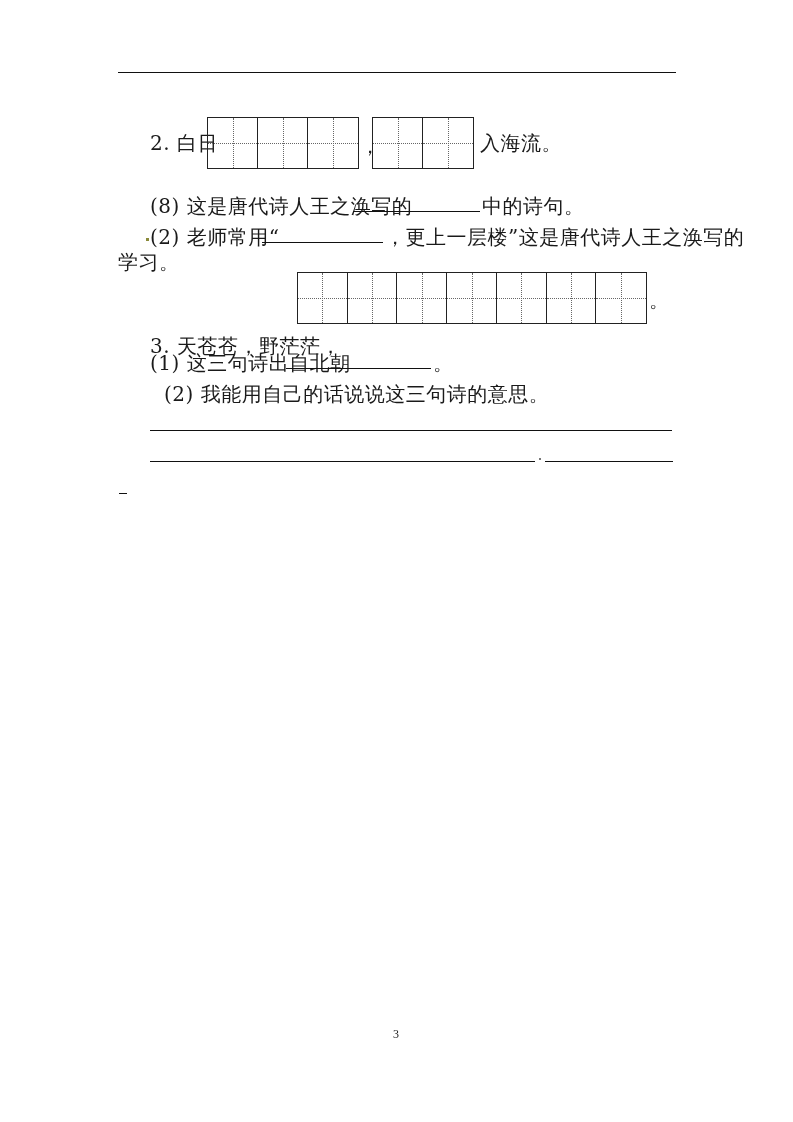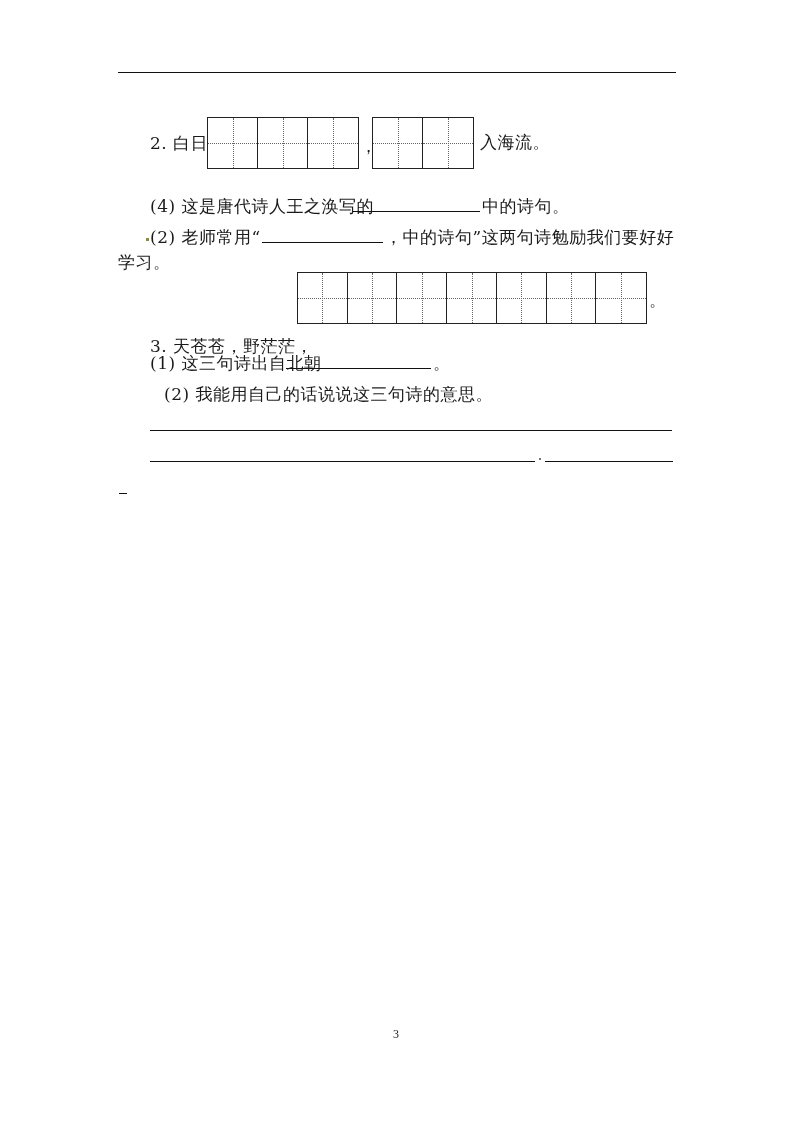--- a/index.html
+++ b/index.html
@@ -1,20 +1,20 @@
 <!DOCTYPE html>
 <html><head>
   <meta charset="utf-8">
   <style>
     html, body { margin: 0; padding: 0; background: #ffffff; }
     body { width: 793px; height: 1122px; position: relative; overflow: hidden;
            font-family: "DejaVu Serif", "Liberation Serif", serif; color: #1a1a1a; }
     .abs { position: absolute; }
     .header-rule { left: 118px; top: 72px; width: 558px; height: 0; border-top: 1.5px solid #111; }
-    .text { font-size: 17px; line-height: 20px; white-space: nowrap; letter-spacing: 0.5px; }
+    .text { font-size: 20px; line-height: 20px; white-space: nowrap; letter-spacing: 0.5px; }
     .grid { display: flex; border: 1.3px solid #222; box-sizing: border-box; }
     .cell { position: relative; width: 50px; height: 100%; box-sizing: border-box; border-right: 1.3px solid #222; }
     .cell:last-child { border-right: none; }
     .cell::before { content: ""; position: absolute; left: 50%; top: 0; bottom: 0; border-left: 1px dotted #666; }
     .cell::after { content: ""; position: absolute; top: 50%; left: 0; right: 0; border-top: 1px dotted #666; }
     .blank { height: 0; border-top: 1.6px solid #111; }
     .dot-mark { width: 3px; height: 3px; background: #8a8a3a; }
     .page-num { font-family: "Liberation Serif", serif; font-size: 12px; }
   </style>
 </head>
@@ -28,28 +28,28 @@
   <div class="cell"></div>
   <div class="cell"></div>
 </div>
 <div class="abs text" style="left:360px; top:136px;">，</div>
 <div class="abs grid" style="left:372px; top:117px; width:102px; height:52px;">
   <div class="cell"></div>
   <div class="cell"></div>
 </div>
 <div class="abs text" style="left:480px; top:133px;font-family:Liberation Serif, serif;">入海流。</div>
 
-<div class="abs text" style="left:150px; top:196px;">(4) 这是唐代诗人王之涣写的</div>
+<div class="abs text" style="left:150px; top:196px;">(8) 这是唐代诗人王之涣写的</div>
 <div class="abs blank" style="left:353px; top:211px; width:127px;"></div>
 <div class="abs text" style="left:482px; top:196px;">中的诗句。</div>
 
 <div class="abs dot-mark" style="left:146px; top:238px;"></div>
 <div class="abs text" style="left:150px; top:227px;">(2) 老师常用“</div>
 <div class="abs blank" style="left:262px; top:242px; width:121px;"></div>
-<div class="abs text" style="left:385px; top:227px;">，中的诗句”这两句诗勉励我们要好好</div>
+<div class="abs text" style="left:385px; top:227px;">，更上一层楼”这是唐代诗人王之涣写的</div>
 <div class="abs text" style="left:118px; top:252px;">学习。</div>
 
 <div class="abs text" style="left:150px; top:288px;margin-top:48px;">3. 天苍苍，野茫茫，</div>
 <div class="abs grid" style="left:297px; top:272px; width:350px; height:52px;">
   <div class="cell"></div>
   <div class="cell"></div>
   <div class="cell"></div>
   <div class="cell"></div>
   <div class="cell"></div>
   <div class="cell"></div>

